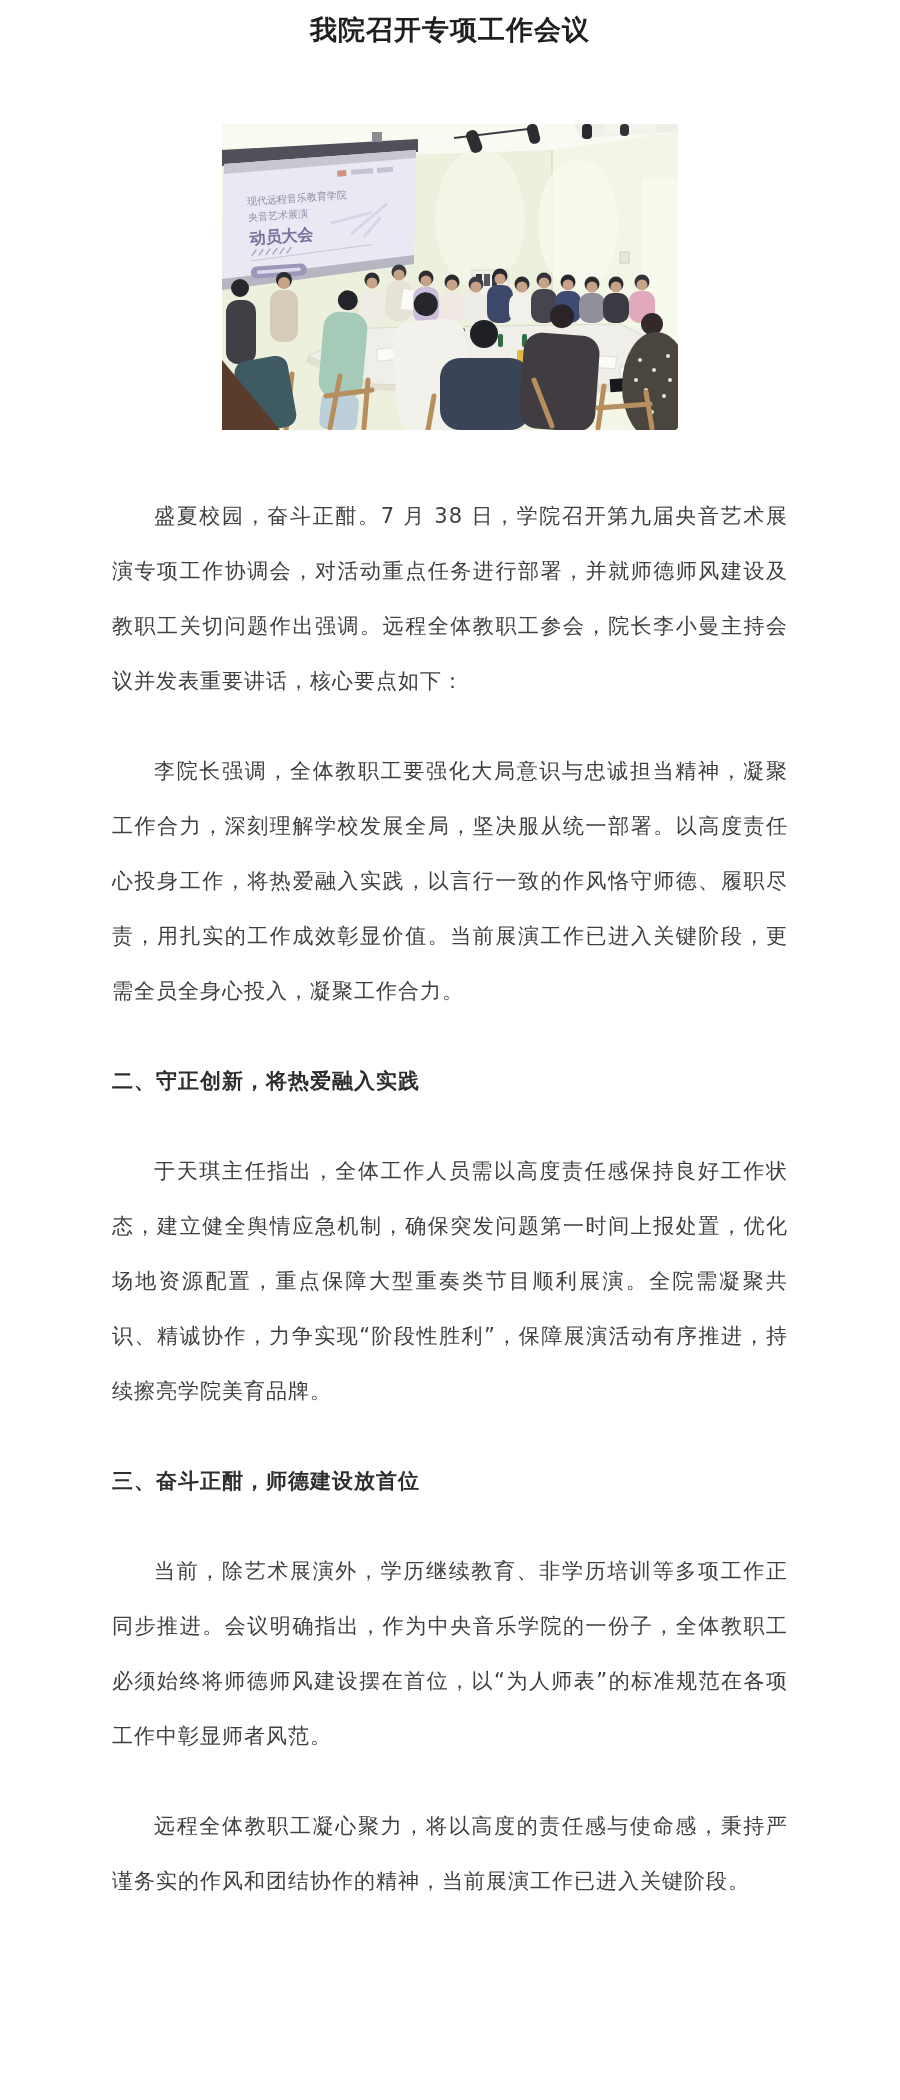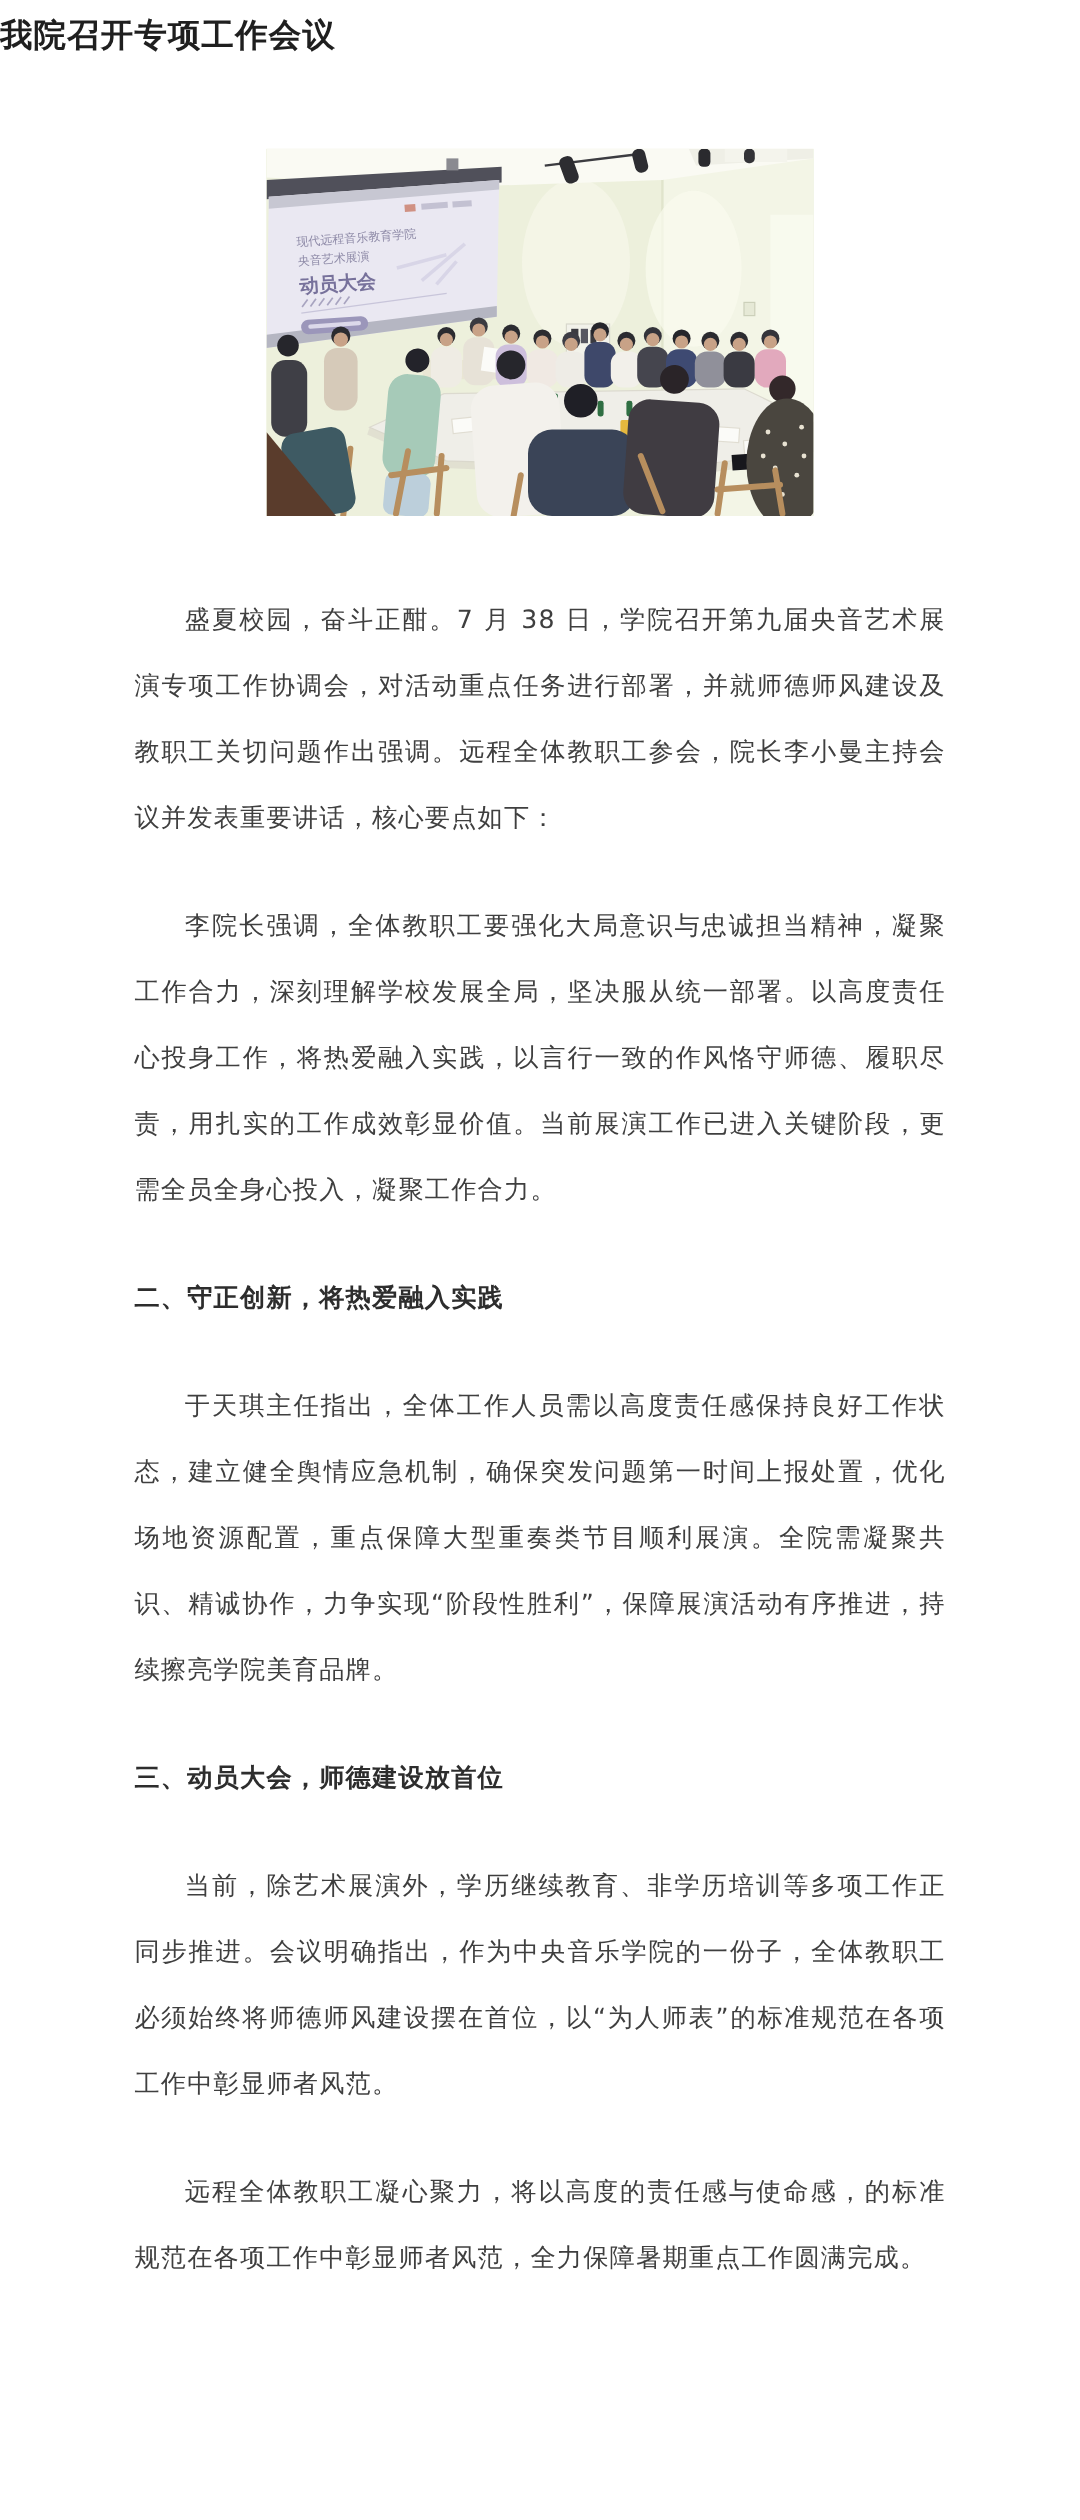--- a/index.html
+++ b/index.html
@@ -6,21 +6,21 @@
   html, body { margin: 0; padding: 0; background: #ffffff; }
   body {
     width: 900px;
     min-height: 2100px;
     font-family: "DejaVu Sans", "Liberation Sans", sans-serif;
     color: #3f3f3f;
   }
   .article-title {
     padding-top: 10px;
     margin: 0;
-    text-align: left;
+    text-align: center;
     font-size: 27px;
     line-height: 40px;
     font-weight: bold;
     color: #1f1f1f;
     letter-spacing: 1px;
   }
   .title-line { display: block; }
   figure.photo {
     width: 456px;
     height: 306px;
@@ -270,18 +270,18 @@
       <line x1="8" y1="268" x2="20" y2="302" stroke="#8a6848" stroke-width="5" stroke-linecap="round"></line>
       <polygon points="0,236 58,306 0,306" fill="#5a3c2c"></polygon>
     </svg>
   </figure>
 
   <section class="article-body">
     <p>盛夏校园，奋斗正酣。7 月 38 日，学院召开第九届央音艺术展演专项工作协调会，对活动重点任务进行部署，并就师德师风建设及教职工关切问题作出强调。远程全体教职工参会，院长李小曼主持会议并发表重要讲话，核心要点如下：</p>
     <p>李院长强调，全体教职工要强化大局意识与忠诚担当精神，凝聚工作合力，深刻理解学校发展全局，坚决服从统一部署。以高度责任心投身工作，将热爱融入实践，以言行一致的作风恪守师德、履职尽责，用扎实的工作成效彰显价值。当前展演工作已进入关键阶段，更需全员全身心投入，凝聚工作合力。</p>
     <h2>二、守正创新，将热爱融入实践</h2>
     <p>于天琪主任指出，全体工作人员需以高度责任感保持良好工作状态，建立健全舆情应急机制，确保突发问题第一时间上报处置，优化场地资源配置，重点保障大型重奏类节目顺利展演。全院需凝聚共识、精诚协作，力争实现“阶段性胜利”，保障展演活动有序推进，持续擦亮学院美育品牌。</p>
-    <h2>三、动员大会，师德建设放首位</h2>
+    <h2>三、奋斗正酣，师德建设放首位</h2>
     <p>当前，除艺术展演外，学历继续教育、非学历培训等多项工作正同步推进。会议明确指出，作为中央音乐学院的一份子，全体教职工必须始终将师德师风建设摆在首位，以“为人师表”的标准规范在各项工作中彰显师者风范。</p>
-    <p>远程全体教职工凝心聚力，将以高度的责任感与使命感，的标准规范在各项工作中彰显师者风范，全力保障暑期重点工作圆满完成。</p>
+    <p>远程全体教职工凝心聚力，将以高度的责任感与使命感，秉持严谨务实的作风和团结协作的精神，当前展演工作已进入关键阶段。</p>
   </section>
 
 </article>
 
 </body></html>

